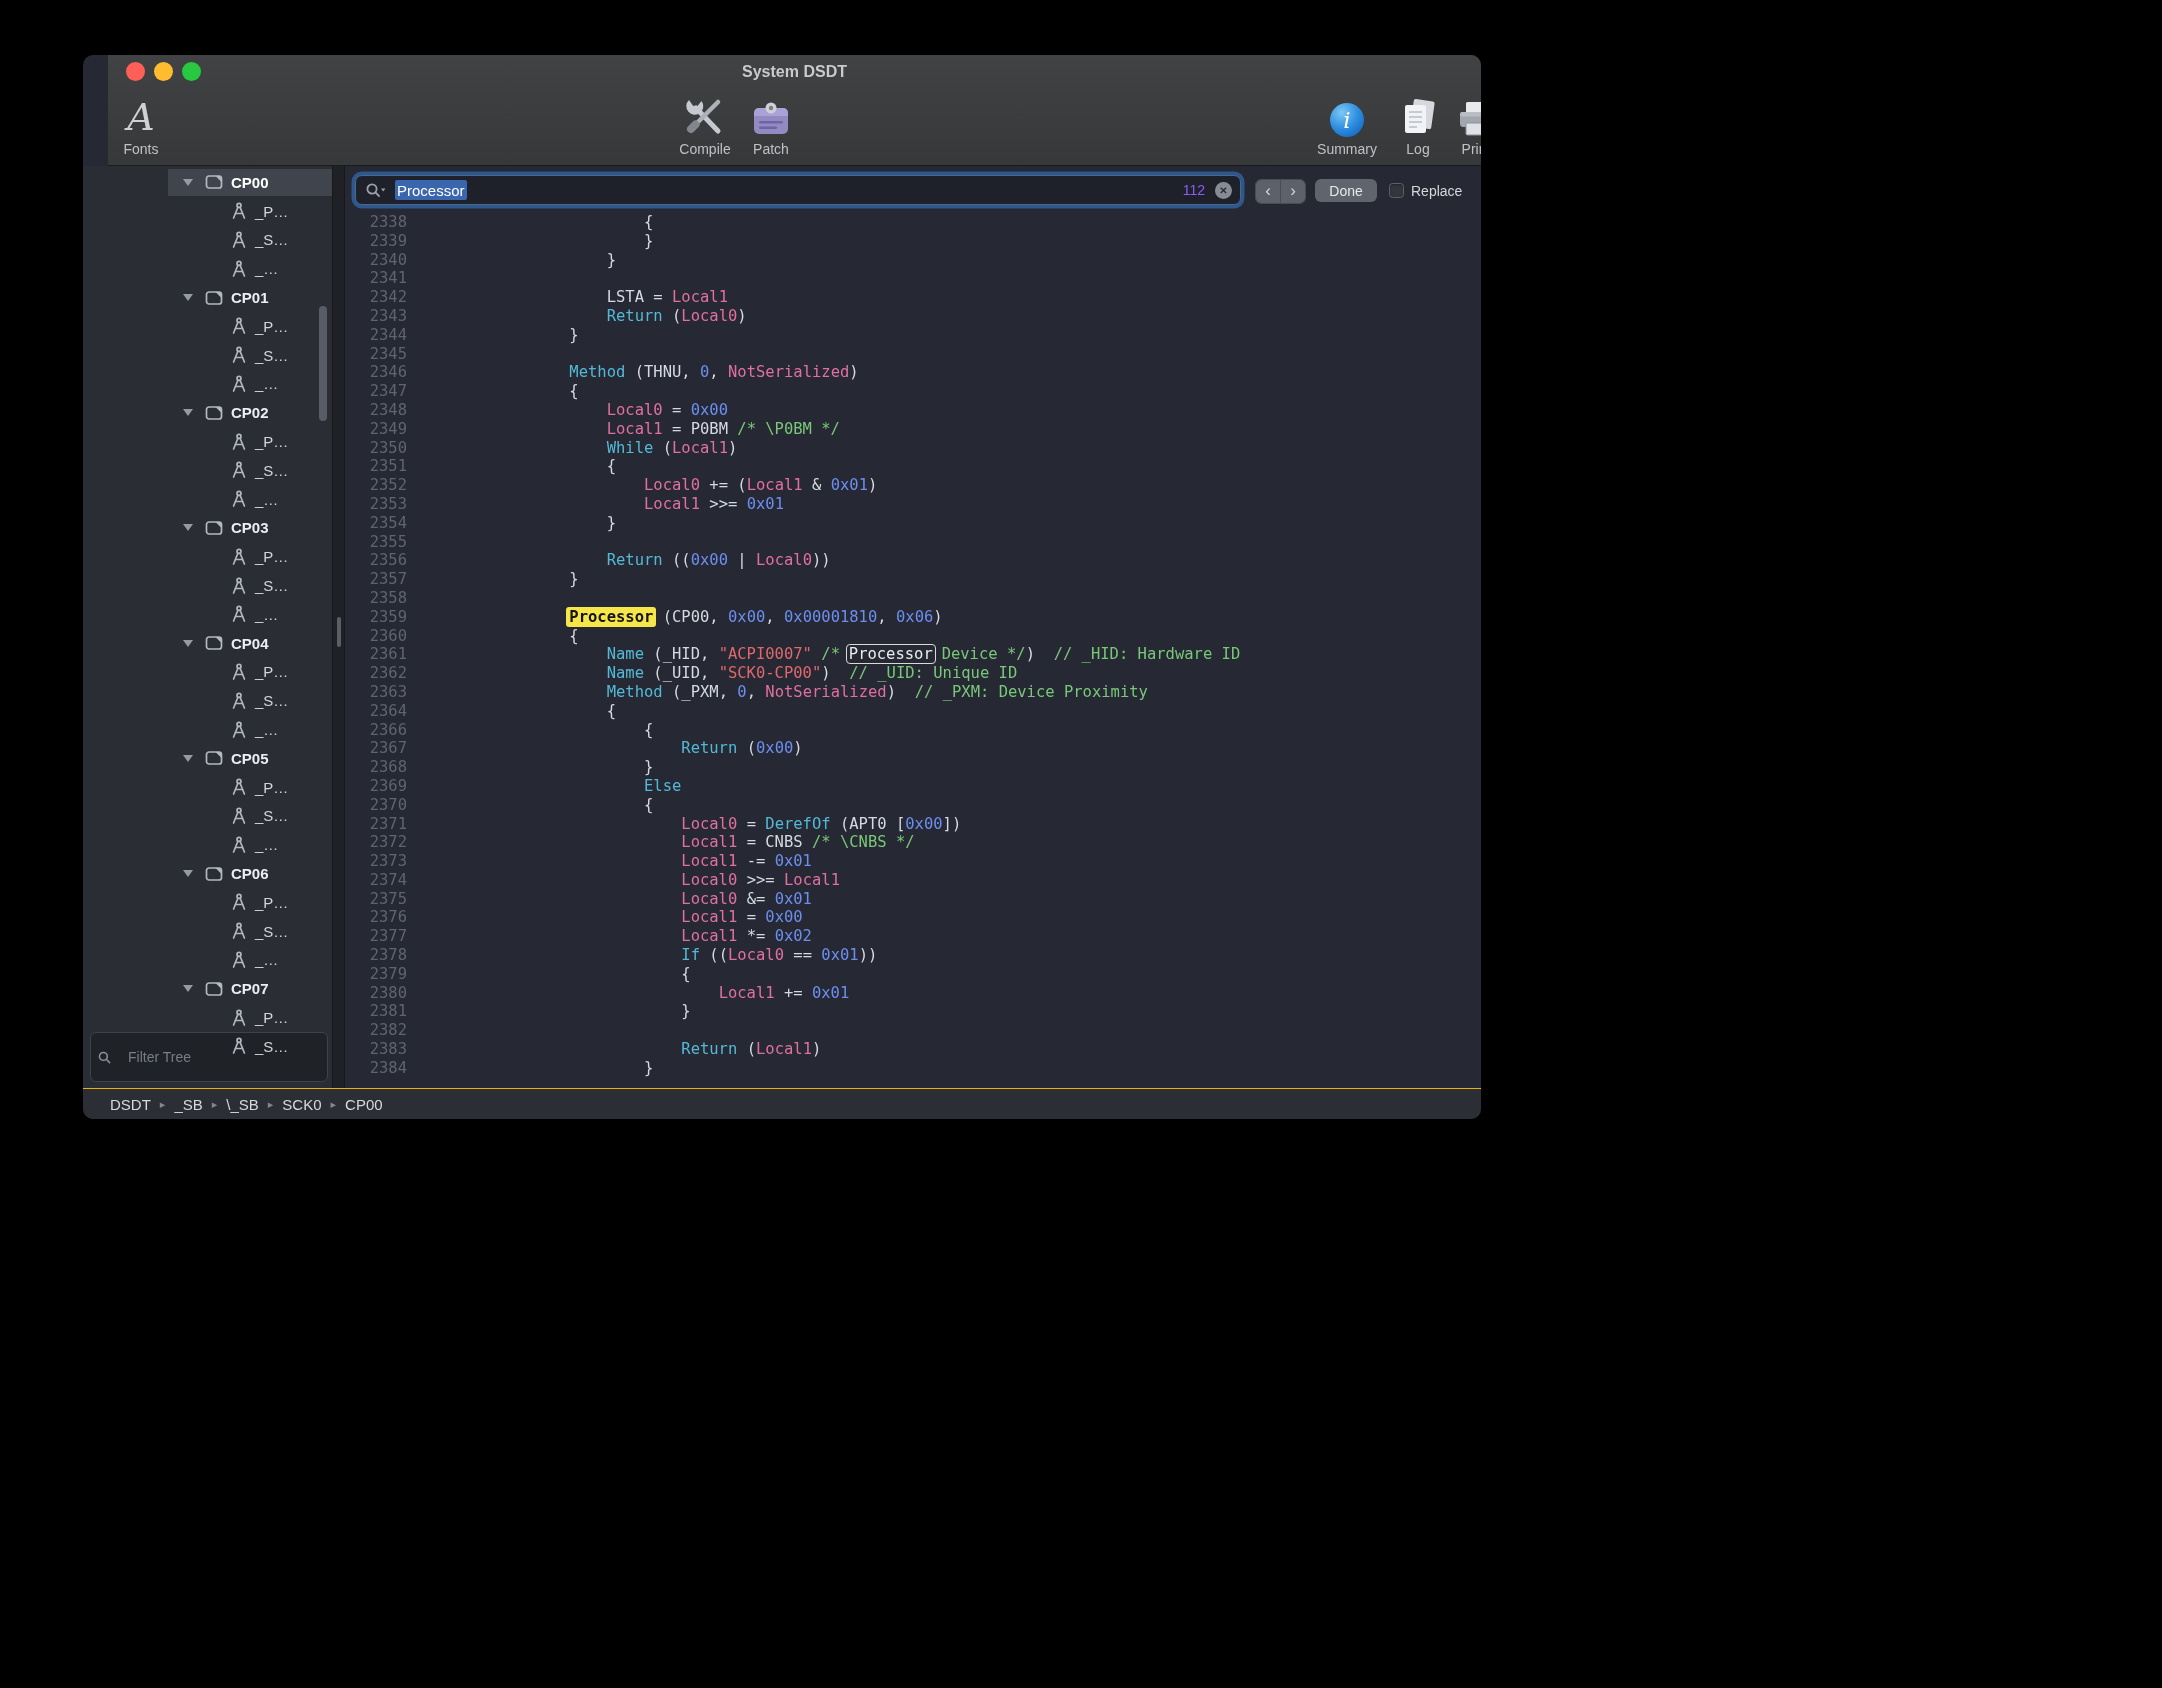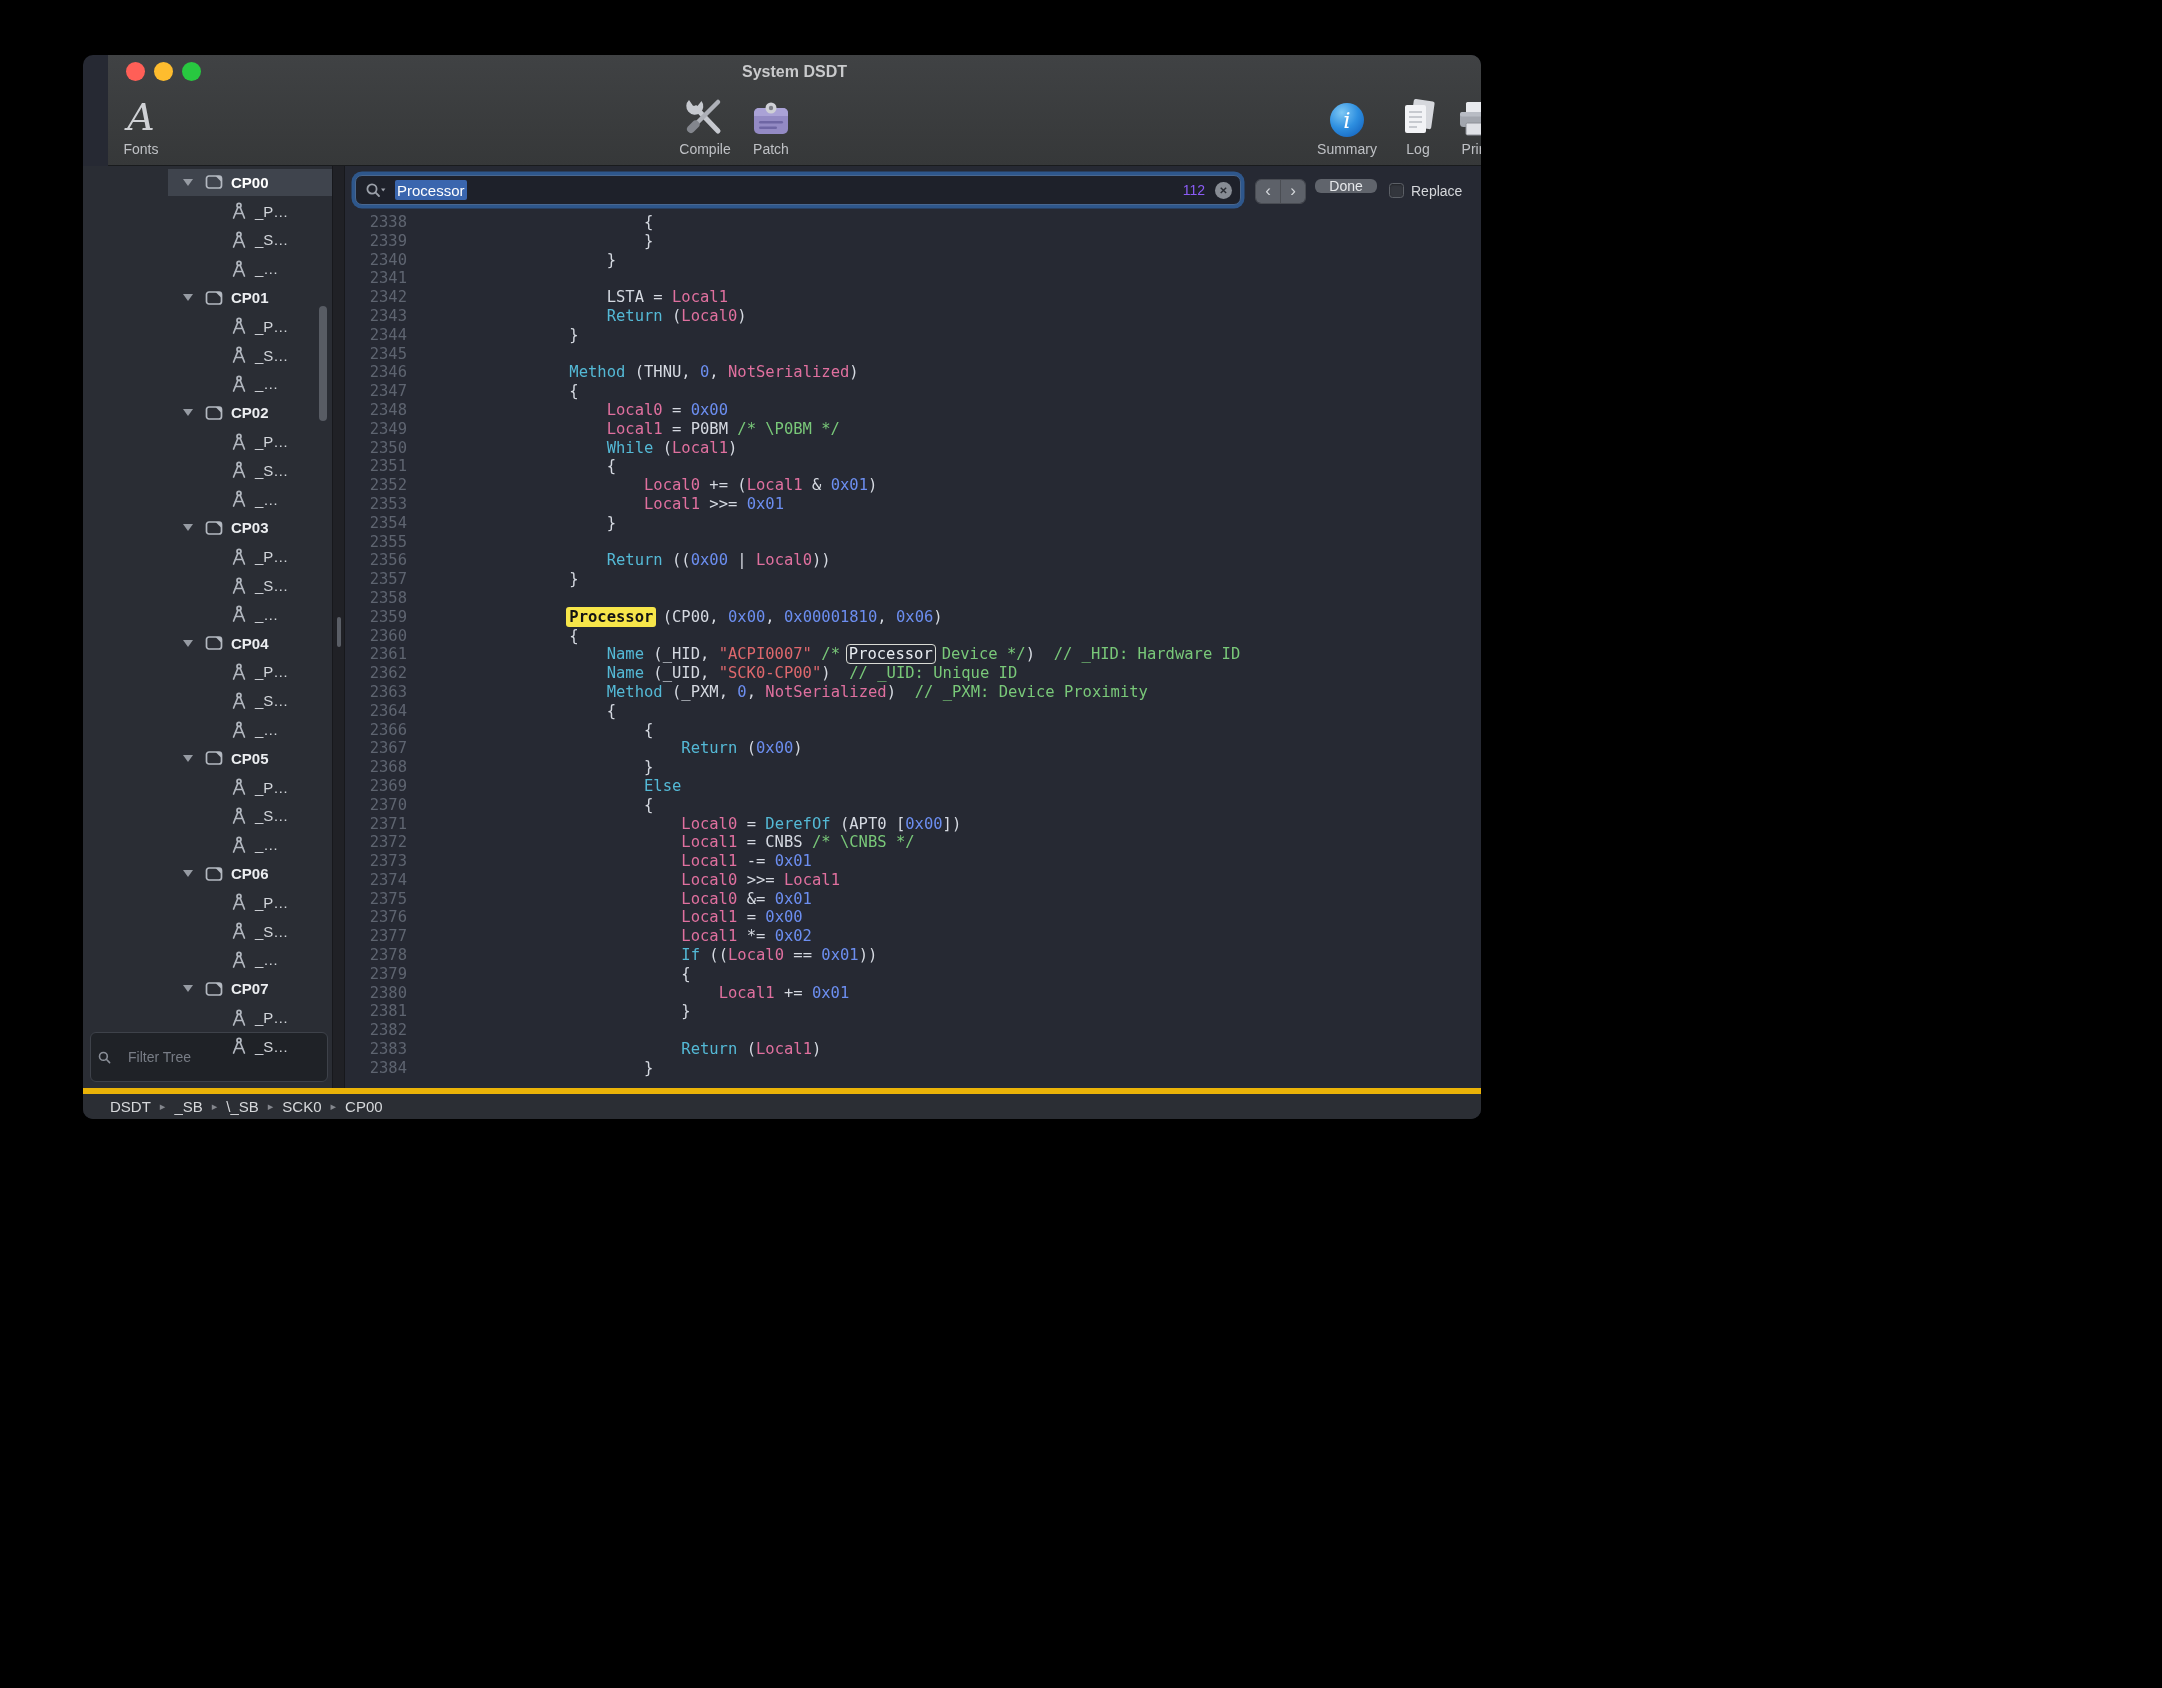--- a/index.html
+++ b/index.html
@@ -67,21 +67,21 @@
   .sf-text .seltext{background:#3a66ae;padding:1.5px 2px;border-radius:2px;}
   .sf-count{margin-left:auto;color:#8b5cf6;font-size:14px;}
   .sf-clear{width:17px;height:17px;border-radius:50%;background:#878c94;color:#2a2d33;
             font-size:10px;font-weight:700;display:flex;align-items:center;justify-content:center;
             margin:0 8px 0 10px;flex:none;cursor:default;}
   .seg{position:absolute;left:910px;top:13px;height:23px;display:flex;border-radius:6px;overflow:hidden;
        border:1px solid #494c53;}
   .segbtn{width:24px;display:flex;align-items:center;justify-content:center;background:#5d6169;
           color:#d4d7db;font-size:17px;line-height:1;padding-bottom:2px;}
   .segbtn:first-child{border-right:1px solid #4a4d53;}
-  .done{position:absolute;left:970px;top:13px;width:62px;height:14px;background:#60646c;border-radius:6px;
+  .done{position:absolute;left:970px;top:13px;width:62px;height:23px;background:#60646c;border-radius:6px;
         color:#e6e8eb;font-size:14px;display:flex;align-items:center;justify-content:center;}
   .replace{position:absolute;left:1044px;top:13px;height:23px;display:flex;align-items:center;gap:7px;
            color:#d5d7db;font-size:14px;}
   .checkbox{width:15px;height:15px;border-radius:3.5px;background:#33363d;border:1px solid #5c6067;
             box-shadow:inset 0 1px 2px rgba(0,0,0,.35);box-sizing:border-box;}
 
   
   .codepane{position:absolute;top:47px;left:0;right:0;bottom:0;overflow:hidden;
             font-family:"DejaVu Sans Mono",monospace;font-size:15.5px;line-height:18.8px;}
   .cl{height:18.8px;display:flex;white-space:pre;}
@@ -91,21 +91,21 @@
   .tk-k{color:#54b9d6}
   .tk-v{color:#e0709f}
   .tk-n{color:#6c8ef0}
   .tk-c{color:#79c879}
   .tk-s{color:#df686d}
   .tk-hl{background:#f7e64a;color:#141414;font-weight:700;border-radius:3px;padding:1px 3px;margin:0 -3px;}
   .tk-bx{color:#e9edf2;border:1.5px solid #d9dbd5;border-radius:4px;padding:0 2px;margin:0 -3.5px;}
 
   
   .statusbar{position:absolute;left:0;right:0;bottom:0;height:31px;background:#2b2e34;
-             border-top:6px solid #eab308;display:flex;align-items:center;padding-left:27px;box-sizing:border-box;}
+             border-top:1px solid #eab308;display:flex;align-items:center;padding-left:27px;box-sizing:border-box;}
   .bcitem{color:#d6d8db;font-size:15px;}
   .bcsep{color:#84878d;font-size:11px;margin:0 9px;}
 </style>
 </head>
 <body>
 
 <div class="window">
 
   <div class="header">
     <div class="lights">

